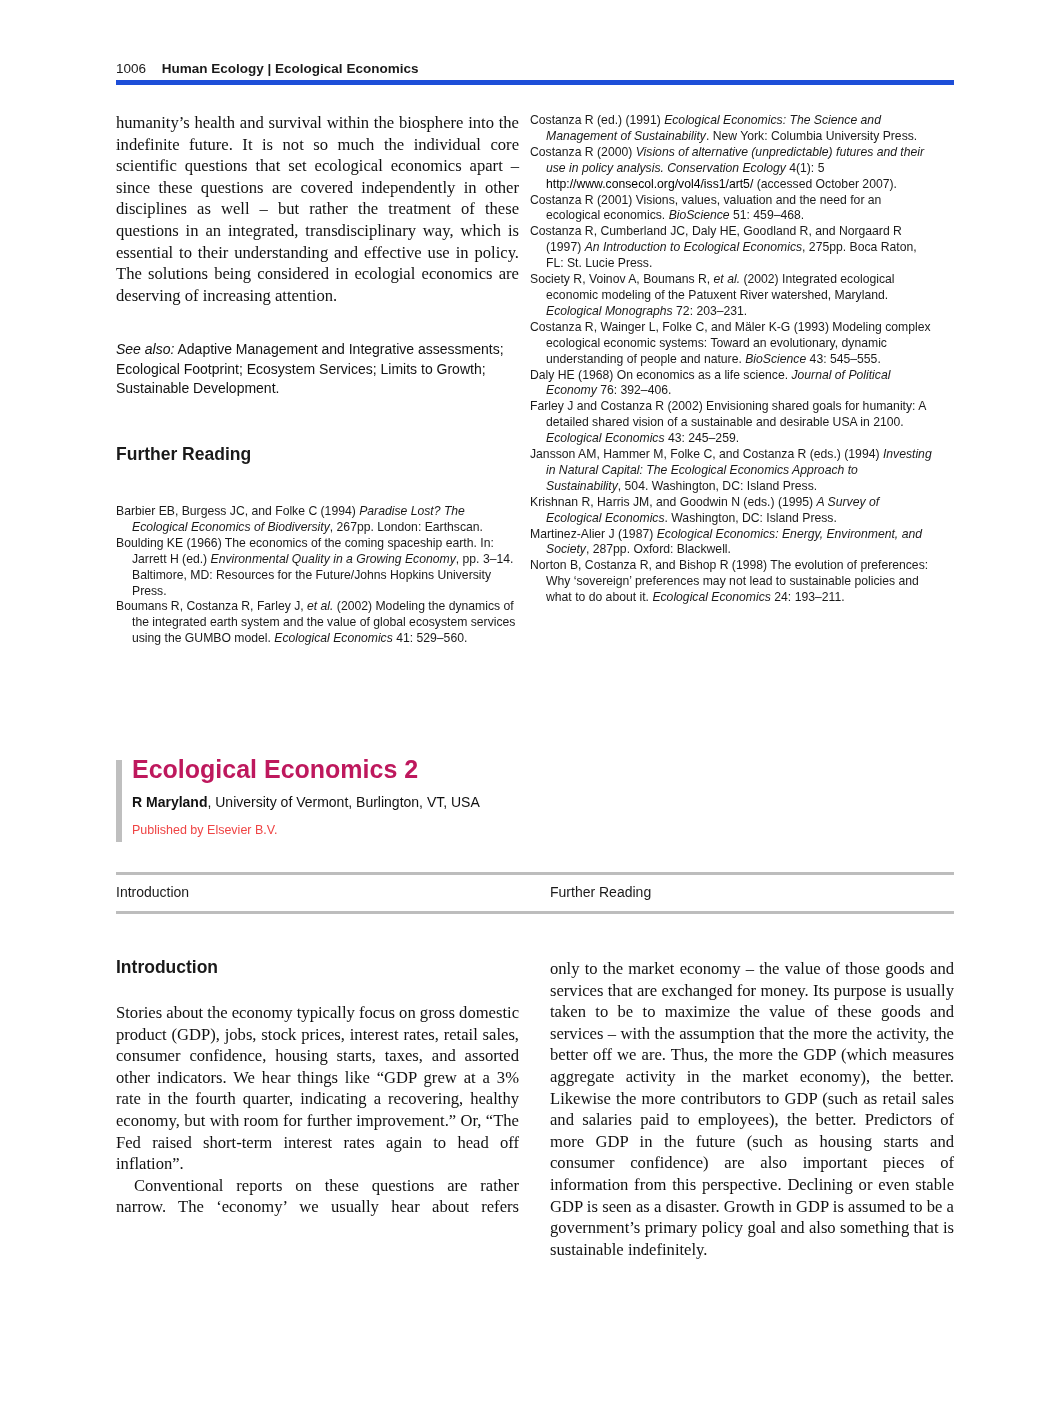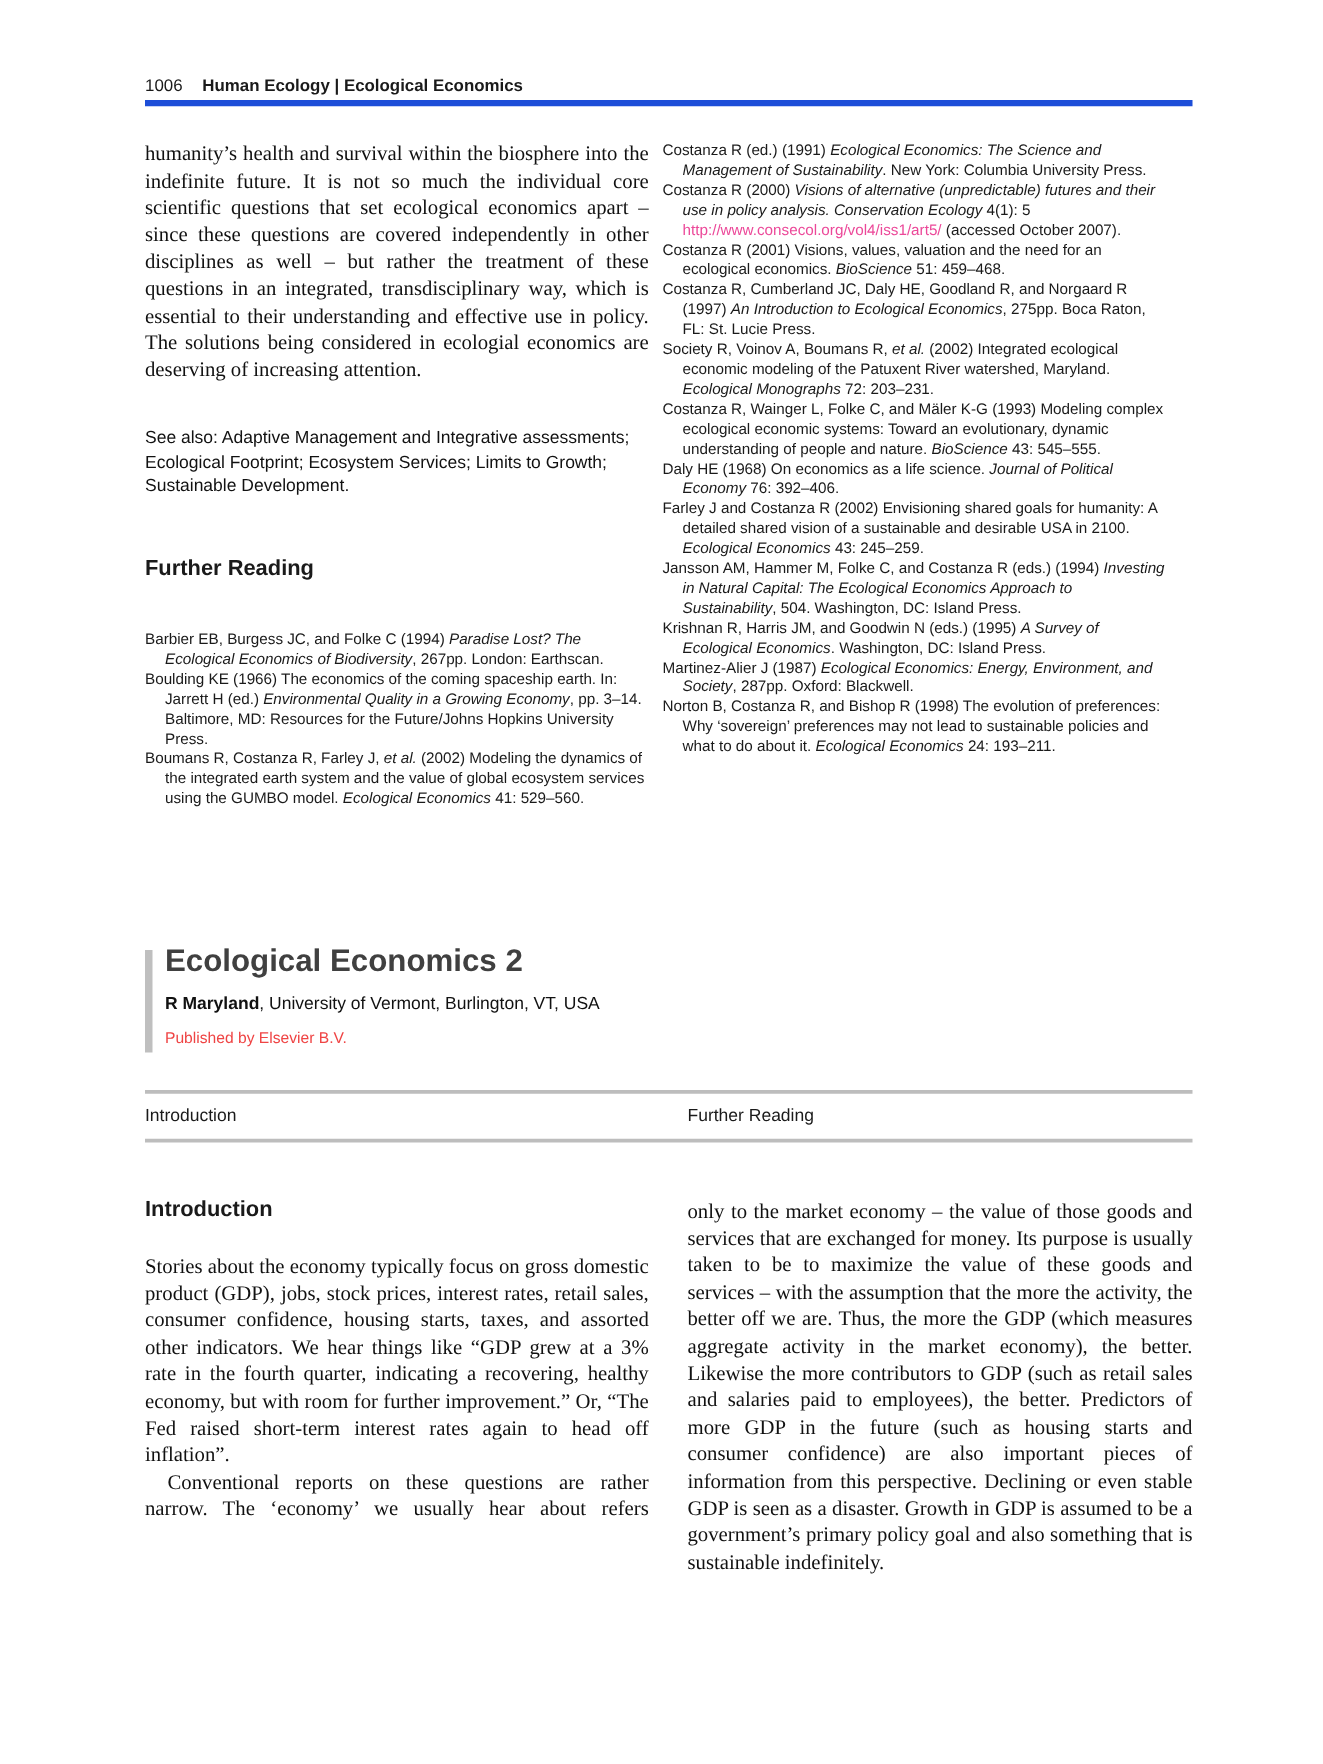--- a/index.html
+++ b/index.html
@@ -17,39 +17,39 @@
     .serif {
       font-family: "Liberation Serif", serif; font-size: 16.6px; line-height: 21.6px;
       text-align: justify; color: #111;
     }
     .serif p { margin: 0; }
     .serif p.indent { text-indent: 18px; }
 
     .see-also {
       font-family: "Liberation Sans", sans-serif; font-size: 14px; line-height: 19.5px; color: #111;
     }
-    .see-also .label { }
+    .see-also .label { font-style: italic; }
 
     .section-h {
       font-family: "Liberation Sans", sans-serif; font-weight: bold; font-size: 17.5px; color: #1a1a1a;
       margin: 0;
     }
 
     .refs { font-family: "Liberation Sans", sans-serif; font-size: 12.2px; line-height: 15.9px; color: #1a1a1a; }
     .ref { padding-left: 16px; text-indent: -16px; margin: 0; }
     .ref i { font-style: italic; }
-    .ref .link { color: #ec4899; }
+    .ref .link { color: #000000; }
 
     .article-head {
       position: absolute; left: 116px; top: 760px; height: 82px;
       border-left: 6px solid #bfbfbf; padding-left: 10px;
     }
     .article-title {
       font-family: "Liberation Sans", sans-serif; font-weight: bold; font-size: 25px;
-      line-height: 26px; margin: -4px 0 0 0; color: #404040;
+      line-height: 26px; margin: -4px 0 0 0; color: #be185d;
     }
     .author-line { font-family: "Liberation Sans", sans-serif; font-size: 14px; margin-top: 12px; color: #111; }
     .author-line b { font-weight: bold; }
     .publisher { font-family: Liberation Sans, sans-serif; font-size: 12.5px; margin-top: 13px; color: #ef4444; }
 
     .toc {
       position: absolute; left: 116px; top: 872px; width: 838px; height: 36px;
       border-top: 3px solid #bdbdbd; border-bottom: 3px solid #bdbdbd;
       font-family: "Liberation Sans", sans-serif; font-size: 14px;
     }

